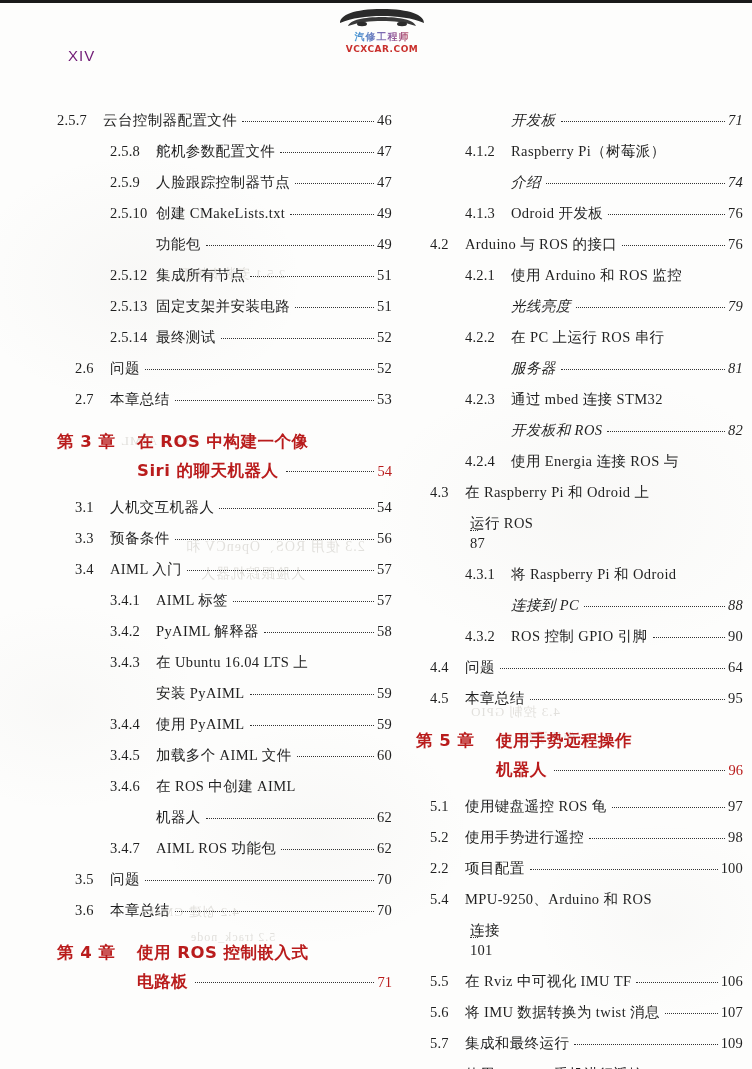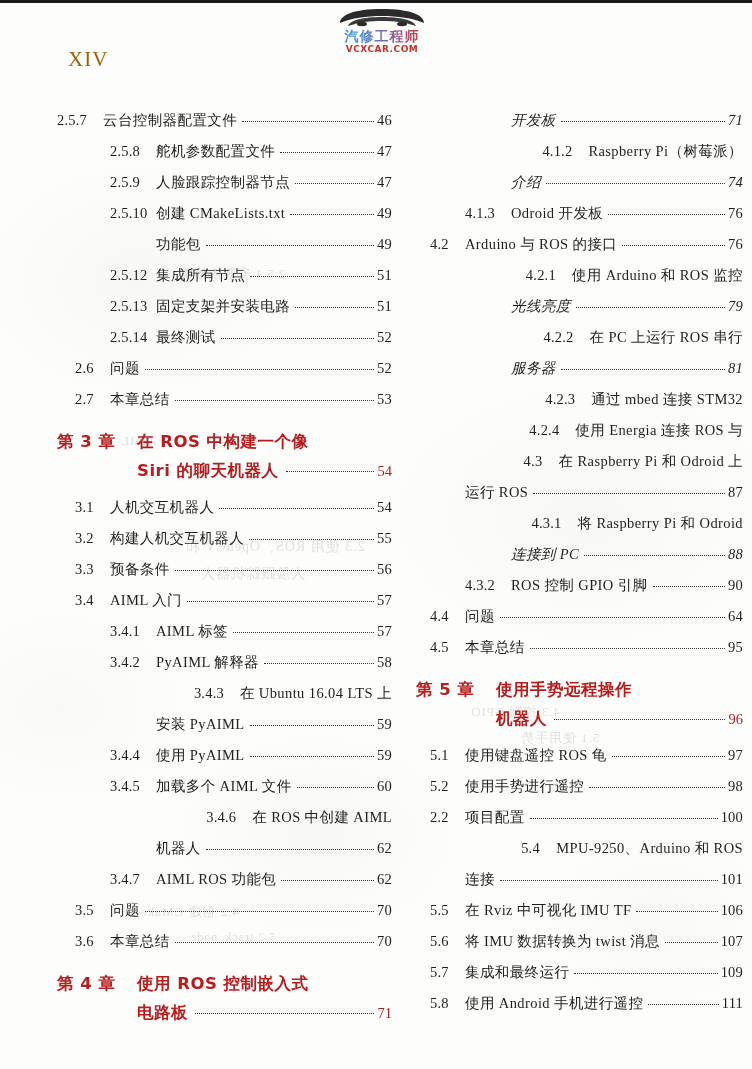--- a/index.html
+++ b/index.html
@@ -56,21 +56,21 @@
   }
   #watermark .car {
     display: block;
     margin: 0 auto;
     width: 96px;
     height: 21px;
   }
   #watermark .wm-cn {
     font-family: "DejaVu Sans", sans-serif;
     font-weight: bold;
-    font-size: 14px;
+    font-size: 10px;
     letter-spacing: 1px;
     line-height: 15px;
     background: linear-gradient(90deg, #2a7fc4 0%, #3f97d6 30%, #8a5fa8 55%, #d23b32 80%, #c92f28 100%);
     -webkit-background-clip: text;
     background-clip: text;
     color: transparent;
     margin-top: 1px;
   }
   #watermark .wm-url {
     font-family: "DejaVu Sans", sans-serif;
@@ -78,44 +78,43 @@
     font-size: 9px;
     letter-spacing: 0.5px;
     color: #c9302c;
     line-height: 11px;
   }
   
   #folio {
     position: absolute;
     left: 68px;
     top: 44px;
-    font-size: 21px;
-    color: #a16207;
+    font-size: 15px;
+    color: #701a75;
     letter-spacing: 1px;
     z-index: 3;
-    font-family: Liberation Serif, serif;
+    font-family: Liberation Sans, sans-serif;
   }
   
   .column {
     position: absolute;
     top: 108px;
     z-index: 3;
   }
   #col-left  { left: 57px;  width: 335px; }
   #col-right { left: 423px; width: 320px; }
 
   
   .entry {
     display: flex;
     align-items: baseline;
     font-size: 14.5px;
     color: #1f1f1f;
     line-height: 19px;
     margin-bottom: 12px;
-    justify-content: flex-end;
   }
   .entry .num {
     flex: 0 0 auto;
     white-space: nowrap;
     letter-spacing: 0.2px;
   }
   .entry .title {
     flex: 0 1 auto;
     white-space: nowrap;
     letter-spacing: 0.4px;
@@ -191,21 +190,21 @@
     font-weight: normal;
     font-size: 14.5px;
   }
 
   
   #col-right .lvl2      { padding-left: 7px; }
   #col-right .lvl2 .num { width: 35px; }
   #col-right .lvl3      { padding-left: 42px; }
   #col-right .lvl3 .num { width: 46px; }
   #col-right .cont      { padding-left: 88px; font-style: italic; }
-  #col-right .cont-lvl2 { padding-left: 42px; }
+  #col-right .cont-lvl2 { padding-left: 42px; flex-direction: column; }
   #col-right .chapter .ch-line1,
   #col-right .chapter .ch-line2 { }
   #col-right .chapter { margin-left: -7px; }
 </style>
 </head>
 <body>
 
 <div id="page">
 
   <div id="paper-noise"></div>
@@ -305,26 +304,20 @@
           <span class="page">54</span>
         </div>
       </div>
       <div class="entry lvl2">
         <span class="num">3.1</span>
         <span class="title">人机交互机器人</span>
         <span class="dots"></span>
         <span class="page">54</span>
       </div>
       <div class="entry lvl2">
-        <span class="num">3.2</span>
-        <span class="title">构建人机交互机器人</span>
-        <span class="dots"></span>
-        <span class="page">55</span>
-      </div>
-      <div class="entry lvl2">
         <span class="num">3.3</span>
         <span class="title">预备条件</span>
         <span class="dots"></span>
         <span class="page">56</span>
       </div>
       <div class="entry lvl2">
         <span class="num">3.4</span>
         <span class="title">AIML 入门</span>
         <span class="dots"></span>
         <span class="page">57</span>
@@ -444,20 +437,25 @@
       </div>
       <div class="entry cont">
         <span class="title">服务器</span>
         <span class="dots"></span>
         <span class="page">81</span>
       </div>
       <div class="entry lvl3">
         <span class="num">4.2.3</span>
         <span class="title">通过 mbed 连接 STM32</span>
       </div>
+      <div class="entry cont">
+        <span class="title">开发板和 ROS</span>
+        <span class="dots"></span>
+        <span class="page">82</span>
+      </div>
       <div class="entry lvl3">
         <span class="num">4.2.4</span>
         <span class="title">使用 Energia 连接 ROS 与</span>
       </div>
       <div class="entry lvl2">
         <span class="num">4.3</span>
         <span class="title">在 Raspberry Pi 和 Odroid 上</span>
       </div>
       <div class="entry cont-lvl2">
         <span class="title">运行 ROS</span>

